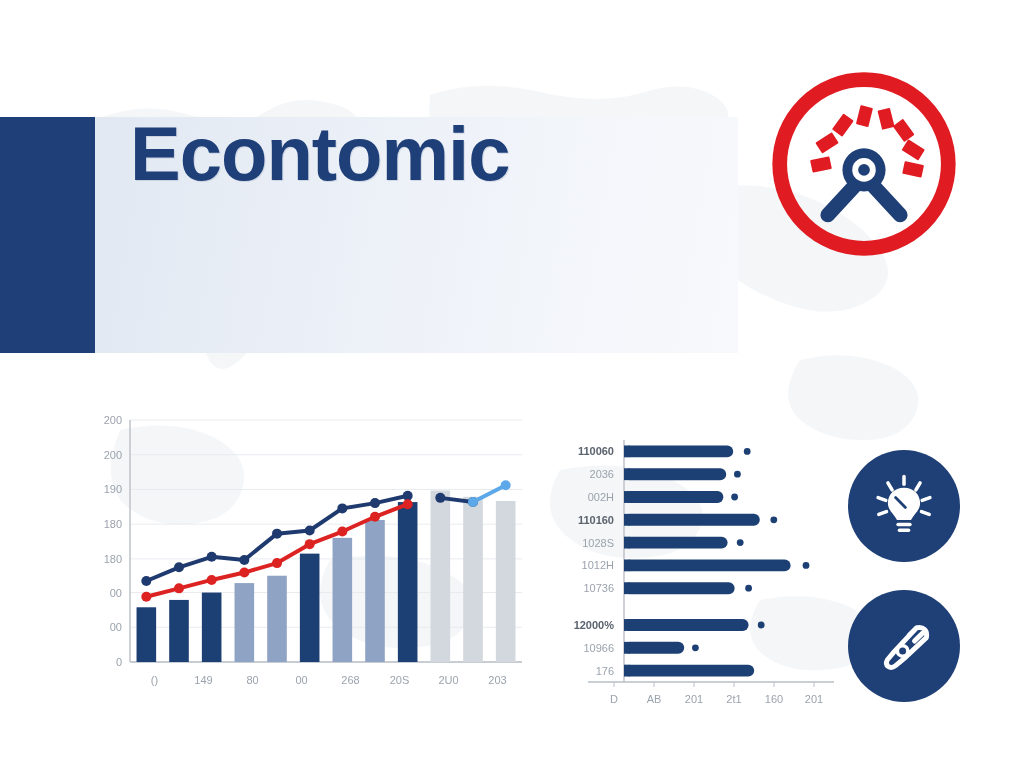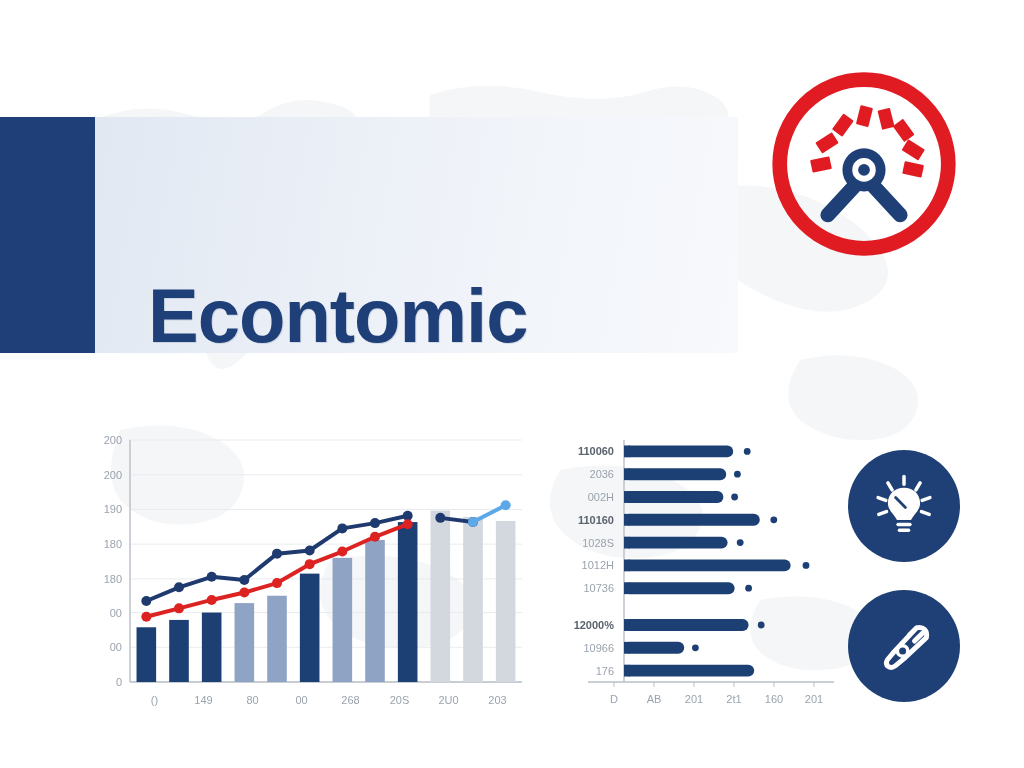--- a/index.html
+++ b/index.html
@@ -35,22 +35,22 @@
   }
   .banner-accent {
     width: 95px;
     background: #1f3f79;
     flex: 0 0 95px;
   }
   .banner-text {
     flex: 1;
     display: flex;
     flex-direction: column;
-    justify-content: flex-end;
-    padding-left: 53px;
+    justify-content: flex-start;
+    padding-left: 35px;
   }
   .title-line {
     font-size: 76px;
     font-weight: bold;
     color: #1f3f79;
     letter-spacing: -1px;
     line-height: 0.98;
     text-shadow: 1px 1px 0 rgba(120,140,170,0.25);
   }
   .title-line.second { margin-top: 4px; }
@@ -58,21 +58,21 @@
   
   .logo {
     position: absolute;
     left: 766px; top: 66px;
     width: 196px; height: 196px;
   }
 
   
   .chart-left {
     position: absolute;
-    left: 84px; top: 432px;
+    left: 84px; top: 412px;
     width: 440px; height: 292px;
   }
   .chart-right {
     position: absolute;
     left: 548px; top: 432px;
     width: 290px; height: 292px;
   }
 
   .axis-label {
     fill: #9aa3ad;

